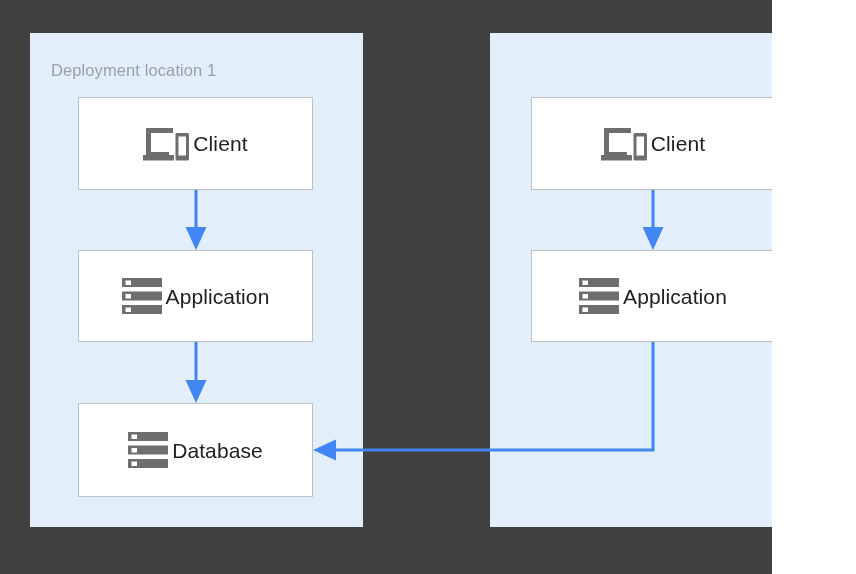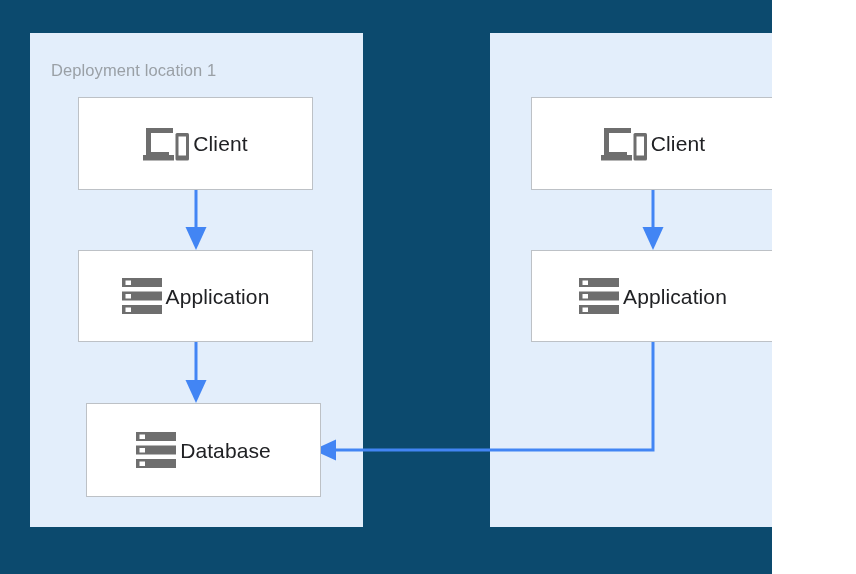--- a/index.html
+++ b/index.html
@@ -9,21 +9,21 @@
     background: #ffffff;
   }
   body {
     font-family: "Liberation Sans", sans-serif;
     -webkit-font-smoothing: antialiased;
   }
   #diagram-canvas {
     position: relative;
     width: 772px;
     height: 574px;
-    background: #0c4a6e;
+    background: #404040;
     overflow: hidden;
   }
 
   
   .zone {
     position: absolute;
     background: #e3eefb;
     box-sizing: border-box;
   }
   .zone-title {
@@ -134,21 +134,21 @@
           <rect x="0" y="14.5" width="40" height="9" fill="#6e6e6e"></rect>
           <rect x="3.5" y="17" width="5.5" height="4.5" fill="#ffffff"></rect>
           <rect x="0" y="28" width="40" height="9" fill="#6e6e6e"></rect>
           <rect x="3.5" y="30.5" width="5.5" height="4.5" fill="#ffffff"></rect>
         </svg>
       </span>
       <span class="node-label">Application</span>
     </div>
   </div>
 
-  <div class="node" style="left:78px; top:403px; width:235px; height:94px;margin-left:8px;">
+  <div class="node" style="left:78px; top:403px; width:235px; height:94px;">
     <div class="node-inner">
       <span class="node-icon">
         <svg width="40" height="38" viewBox="0 0 40 38" xmlns="http://www.w3.org/2000/svg">
           <rect x="0" y="1" width="40" height="9" fill="#6e6e6e"></rect>
           <rect x="3.5" y="3.5" width="5.5" height="4.5" fill="#ffffff"></rect>
           <rect x="0" y="14.5" width="40" height="9" fill="#6e6e6e"></rect>
           <rect x="3.5" y="17" width="5.5" height="4.5" fill="#ffffff"></rect>
           <rect x="0" y="28" width="40" height="9" fill="#6e6e6e"></rect>
           <rect x="3.5" y="30.5" width="5.5" height="4.5" fill="#ffffff"></rect>
         </svg>

